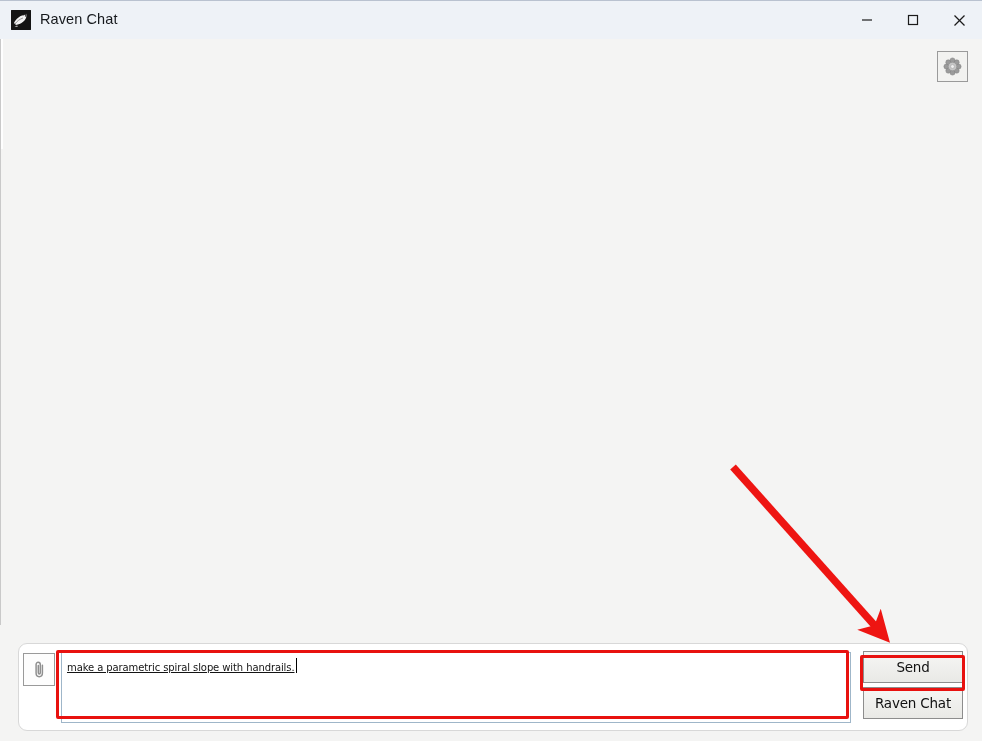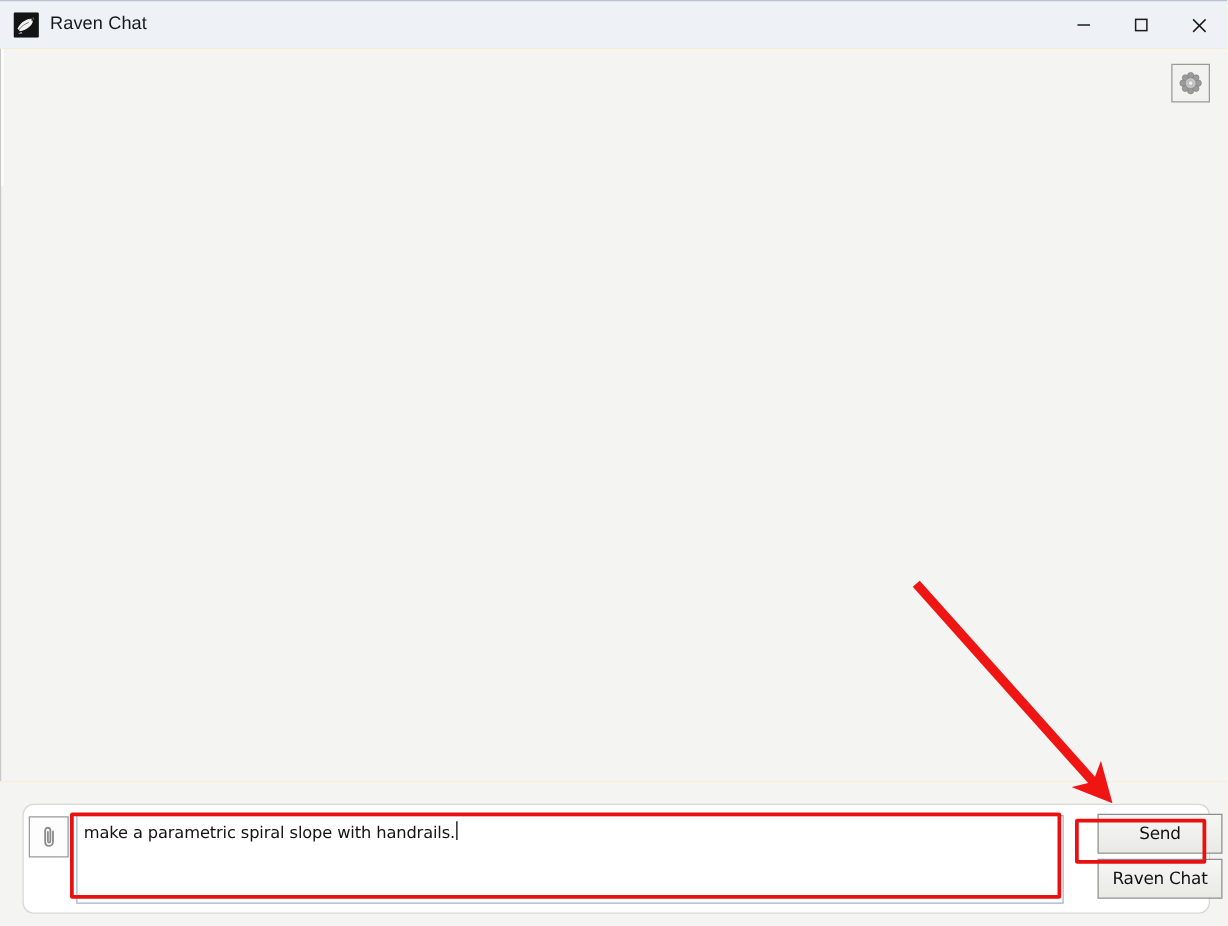--- a/index.html
+++ b/index.html
@@ -9,21 +9,21 @@
     height: 741px;
     overflow: hidden;
     font-family: "Liberation Sans", sans-serif;
     background: #ffffff;
   }
 
   #app {
     position: relative;
     width: 982px;
     height: 741px;
-    background: #fde047;
+    background: #ef4444;
     overflow: hidden;
   }
 
   
   .titlebar {
     position: absolute;
     top: 0; left: 0;
     width: 982px;
     height: 39px;
     background: #eef2f7;
@@ -153,26 +153,27 @@
     width: 790px;
     height: 71px;
     background: #ffffff;
     border: 1px solid #9fb6c9;
     padding: 4px 5px;
     overflow: hidden;
   }
 
   .input-text {
     font-family: "DejaVu Sans", sans-serif;
-    font-size: 13px;
+    font-size: 10px;
     color: #141414;
     line-height: 18px;
     white-space: pre;
     letter-spacing: -0.1px;
     display: inline;
+    text-decoration: underline;
   }
 
   .caret {
     display: inline-block;
     width: 1px;
     height: 15px;
     background: #000000;
     vertical-align: -2px;
     margin-left: 1px;
   }
@@ -191,21 +192,20 @@
     background: linear-gradient(#f6f6f4, #e9e9e6);
     border: 1px solid #8d8d8d;
     font-family: "DejaVu Sans", sans-serif;
     font-size: 13.5px;
     color: #111111;
     letter-spacing: -0.2px;
     text-align: center;
     line-height: 30px;
     cursor: default;
     padding: 0;
-    margin-left: 15px;
   }
   .btn-send { margin-bottom: 4px; }
 
   
   .anno-rect {
     position: absolute;
     border: 3px solid #e8110f;
     border-radius: 2px;
     pointer-events: none;
   }

